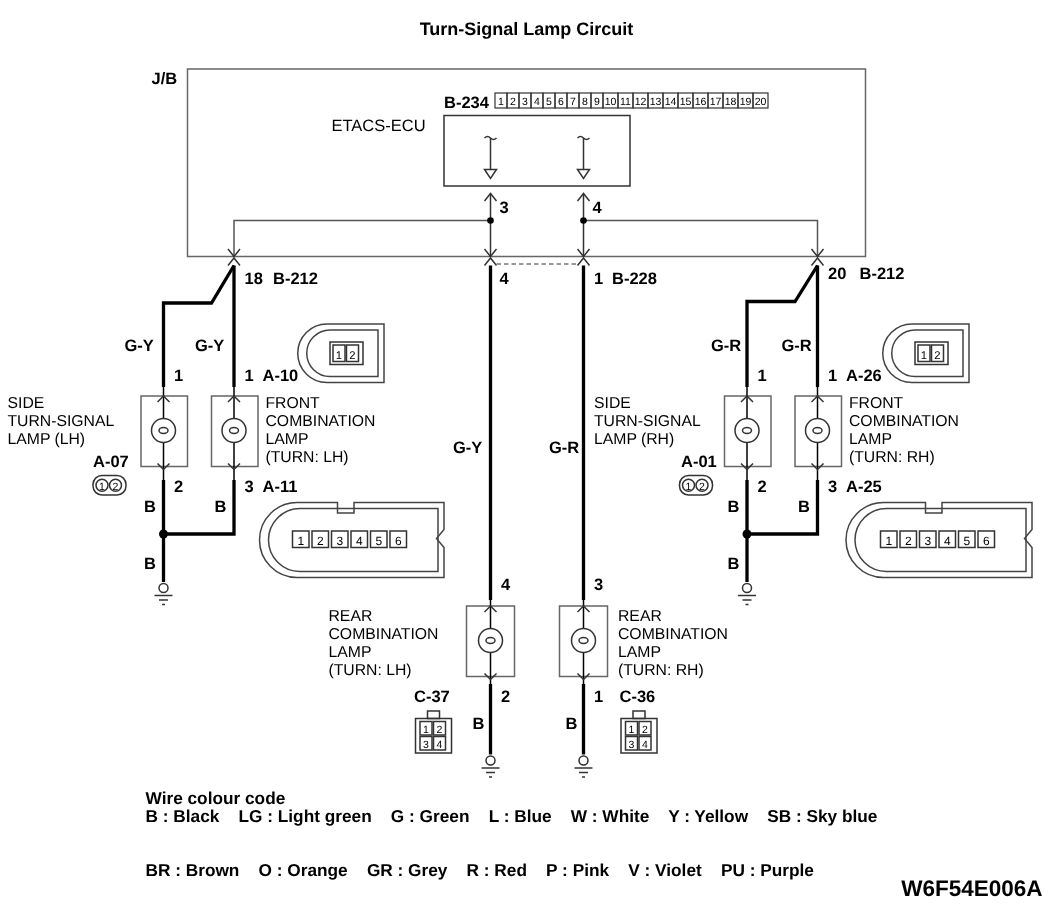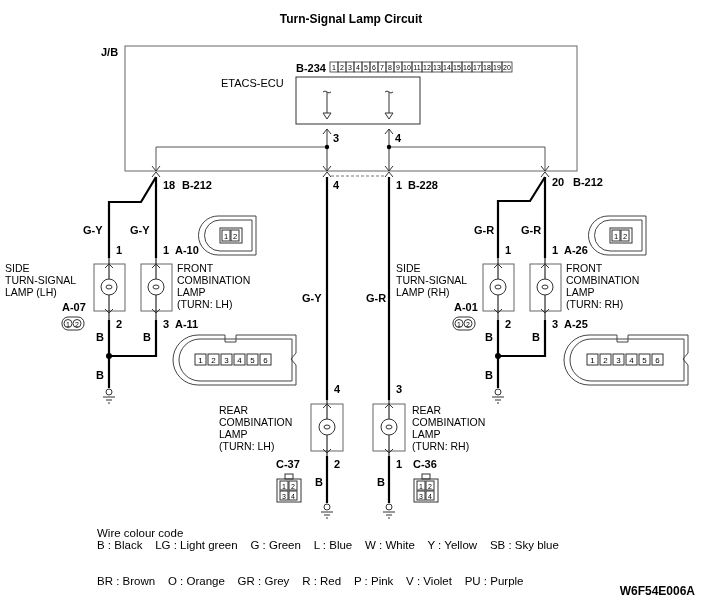--- a/index.html
+++ b/index.html
@@ -1,22 +1,22 @@
 <!DOCTYPE html>
 <html><head>
 <meta charset="utf-8">
 <style>
   html, body { margin: 0; padding: 0; background: #ffffff; }
   body { width: 701px; height: 607px; position: relative; overflow: hidden;
          font-family: "Liberation Sans", sans-serif; color: #000; }
   svg { position: absolute; left: 0; top: 0; }
   .t { font-family: "Liberation Sans", sans-serif; fill: #000; }
   .cond { font-family: "Liberation Sans", sans-serif; font-weight: bold; fill: #000; }
-  .legend { position: absolute; left: 97px; font-size: 11.5px; line-height: 13px; white-space: pre; }
-  .code { position: absolute; right: 6px; top: 584px; font-size: 12px; font-weight: bold; }
+  .legend { position: absolute; left: 97px; font-size: 11.5px; line-height: 13px; white-space: pre; font-weight: bold; }
+  .code { position: absolute; right: 6px; top: 584px; font-size: 15px; font-weight: bold; }
 </style>
 </head>
 <body>
 
 <svg id="diagram" width="701" height="607" viewBox="0 0 701 607">
 
   <text class="t" x="351" y="23" font-size="12" font-weight="bold" text-anchor="middle">Turn-Signal Lamp Circuit</text>
 
   <text class="cond" x="101" y="56" font-size="11">J/B</text>
   <rect x="125" y="46" width="452" height="125" fill="none" stroke="#666" stroke-width="1"></rect>

